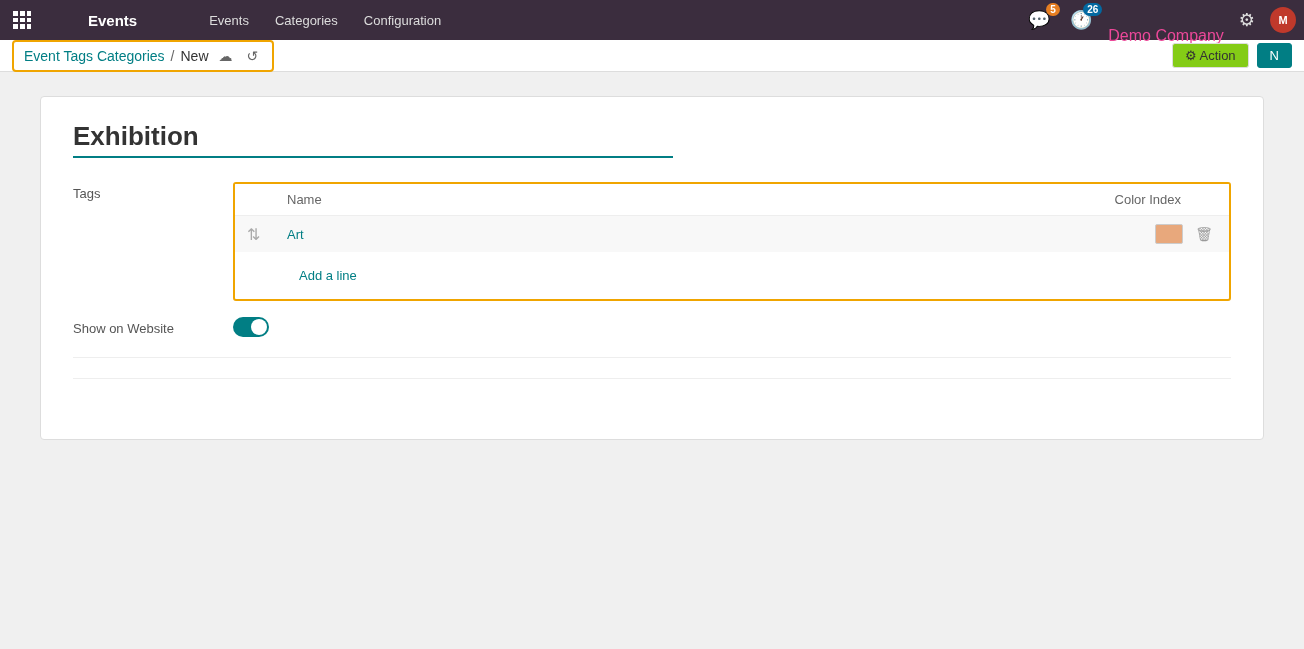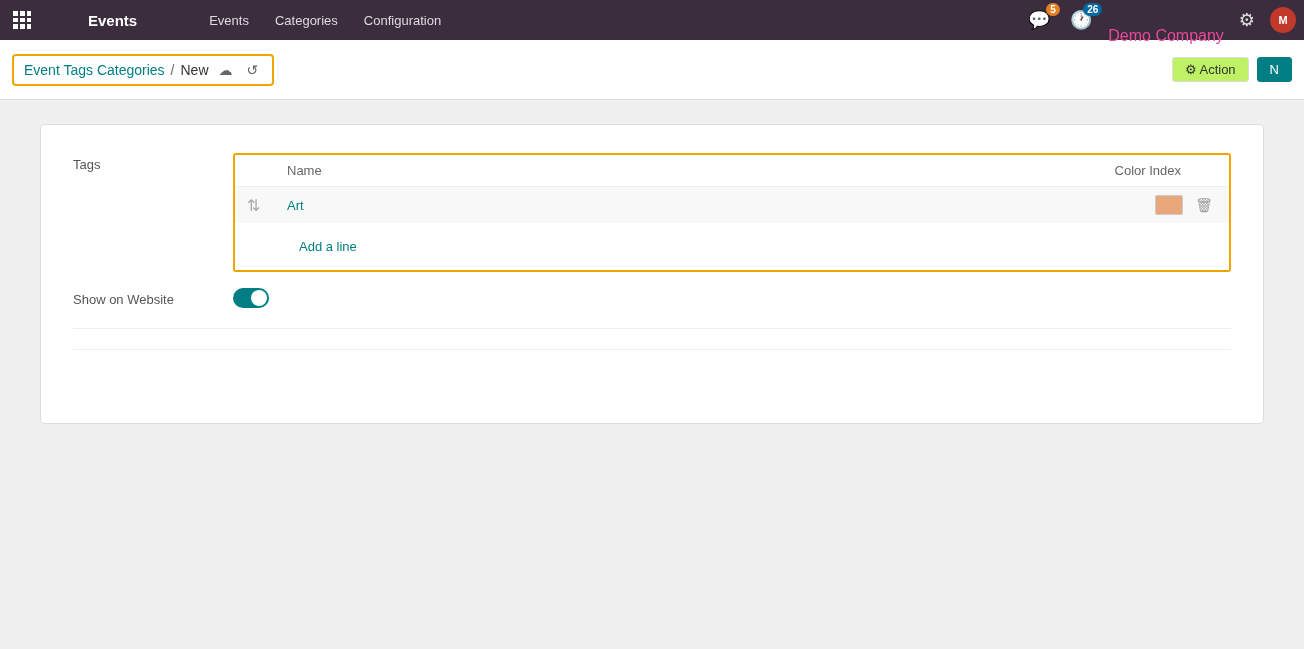--- a/index.html
+++ b/index.html
@@ -48,21 +48,21 @@
       width: 26px; height: 26px; border-radius: 50%; background: #c0392b;
       display: flex; align-items: center; justify-content: center; color: #fff; font-size: 11px; font-weight: bold; cursor: pointer;
     }
 
     
     .breadcrumb-bar {
       background: #fff;
       border-bottom: 1px solid #ddd;
       display: flex;
       align-items: center;
-      height: 60px;
+      height: 32px;
       padding: 0 12px;
       gap: 8px;
     }
     .breadcrumb-outline {
       border: 2px solid #f0a500;
       border-radius: 4px;
       display: flex; align-items: center; gap: 6px;
       padding: 4px 10px;
     }
     .breadcrumb-link {
@@ -70,21 +70,21 @@
     }
     .breadcrumb-sep { color: #666; }
     .breadcrumb-current { color: #333; font-weight: 400; font-size: 14px; }
     .breadcrumb-icon-btn {
       cursor: pointer; color: #666; font-size: 14px; padding: 2px 4px;
     }
     .breadcrumb-right {
       margin-left: auto; display: flex; gap: 8px; align-items: center;
     }
     .btn-action {
-      background: #bef264; border: 1px solid #ddd; border-radius: 3px;
+      background: #84cc16; border: 1px solid #ddd; border-radius: 3px;
       padding: 4px 12px; cursor: pointer; font-size: 13px; color: #333;
       display: flex; align-items: center; gap: 4px;
     }
     .btn-new {
       background: #017e84; border: 1px solid #017e84; border-radius: 3px;
       padding: 4px 12px; cursor: pointer; font-size: 13px; color: #fff;
     }
 
     
     .main-content {
@@ -236,20 +236,21 @@
   <div class="breadcrumb-right">
     <button class="btn-action">⚙ Action</button>
     <button class="btn-new">N</button>
   </div>
 </div>
 
 <div class="main-content">
   <div class="form-card">
 
     
+    <input class="form-title-input" type="text" value="Exhibition" placeholder="Exhibition" style="">
 
     
     <div class="form-row" style="align-items:flex-start; margin-top:4px;">
       <span class="form-label">Tags</span>
       <div class="tags-table-wrapper">
         <table class="tags-table">
           <thead>
             <tr>
               <th style="width:40px;"></th>
               <th>Name</th>

